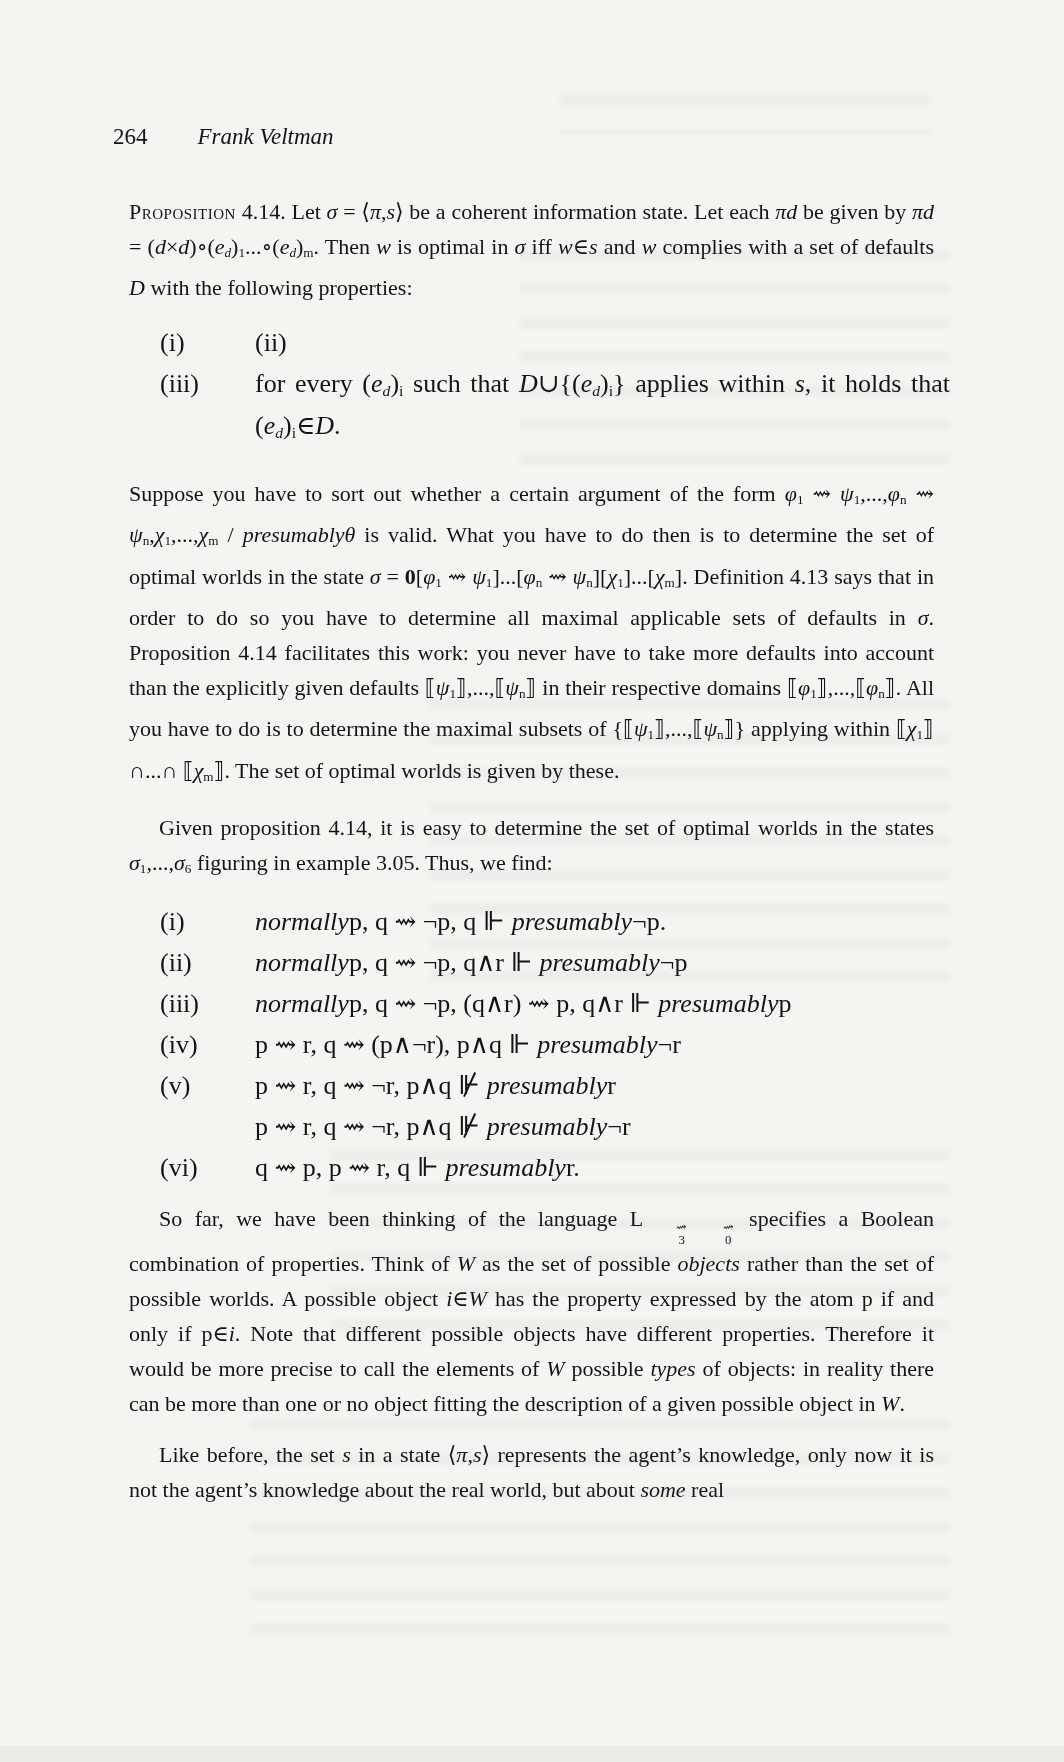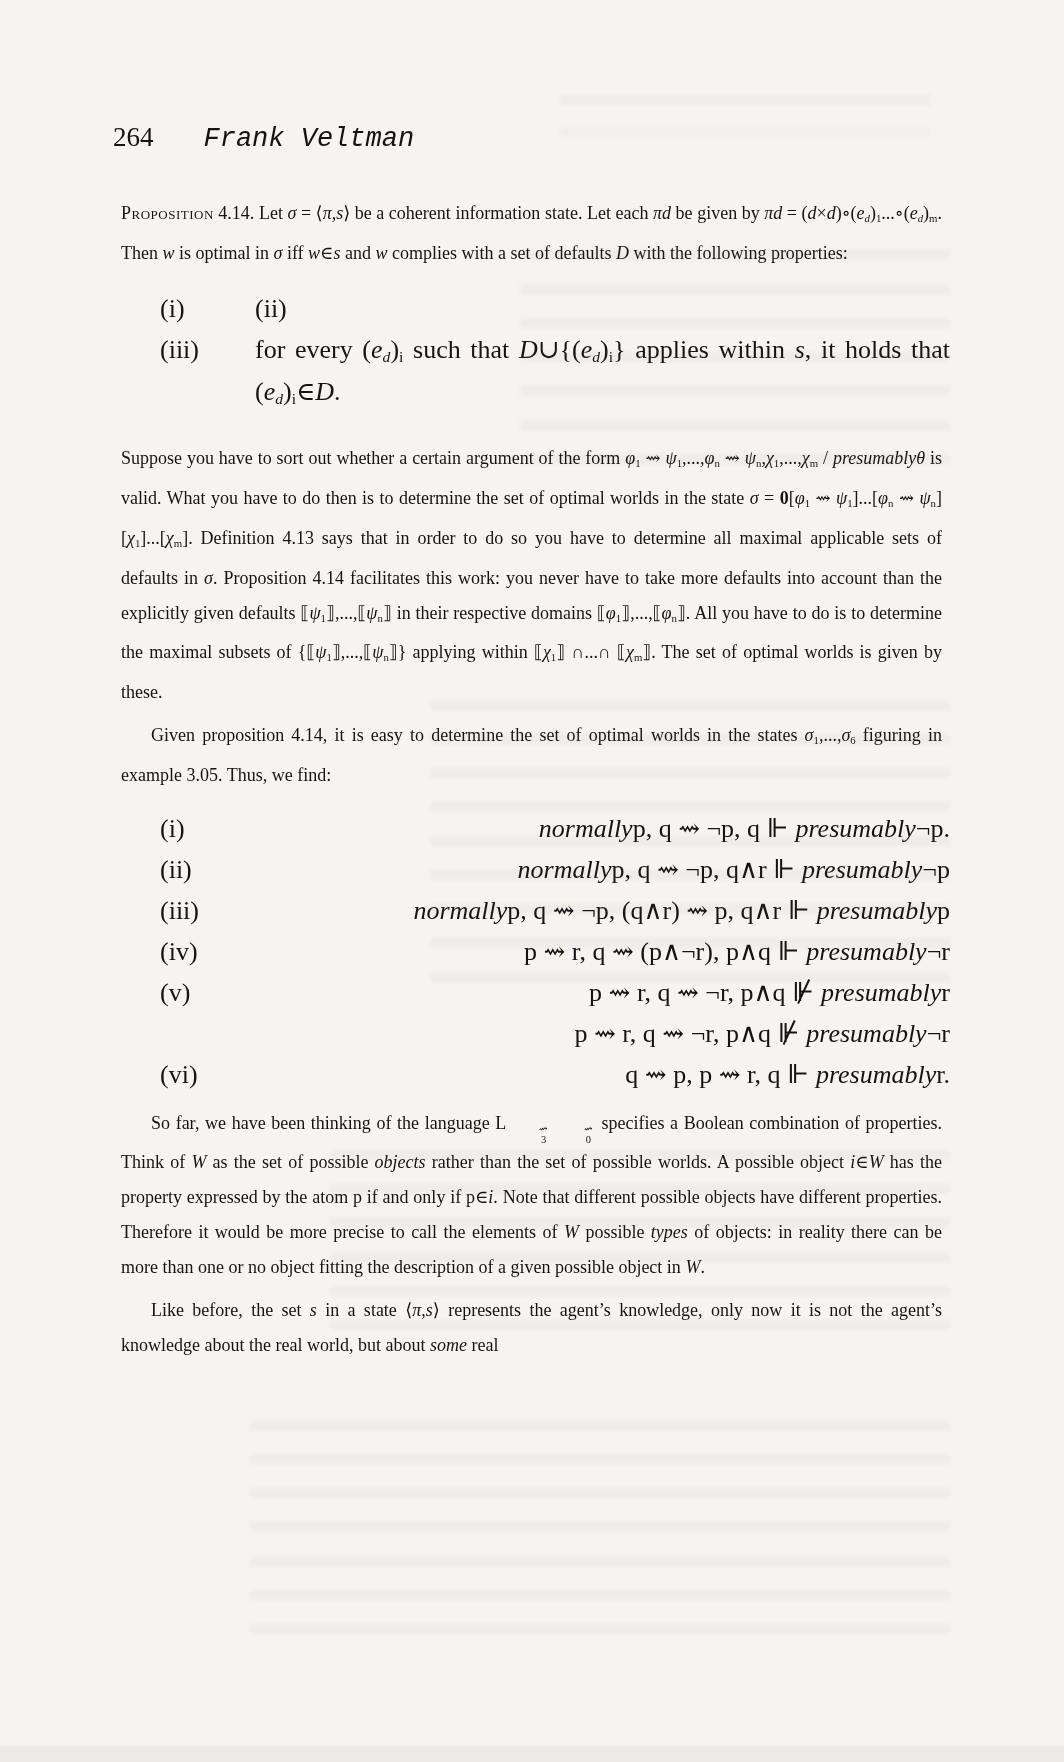--- a/index.html
+++ b/index.html
@@ -14,33 +14,33 @@
   
   .ghost { position:absolute; opacity:.05; filter:blur(2px); pointer-events:none;
            background:repeating-linear-gradient(180deg, #6b6b6b 0 10px, transparent 10px 34px); }
   .g1 { left:560px; top:95px;  width:370px; height:40px; }
   .g2 { left:520px; top:250px; width:430px; height:220px; }
   .g3 { left:430px; top:700px; width:520px; height:300px; }
   .g4 { left:330px; top:1150px; width:620px; height:180px; }
   .g5 { left:250px; top:1420px; width:700px; height:220px; }
 
   .running-head { display:flex; align-items:baseline; gap:50px;
-                  font-size:27px; line-height:34px; margin:0 0 40px 0; }
-  .running-head .author { font-style:italic;font-family:Liberation Mono, monospace; }
+                  font-size:23px; line-height:34px; margin:0 0 40px 0; }
+  .running-head .author { font-style:italic; }
 
-  .para { margin:8px; font-size:18px; line-height:35px; text-align:justify; }
+  .para { margin:16px; font-size:22px; line-height:35px; text-align:justify; }
   .para.indent { text-indent:30px; }
   .prop { margin-bottom:0; }
 
   .vlist { display:grid; grid-template-columns:95px 1fr; row-gap:6px;
            font-size:26px; line-height:35px; }
   .list1 { margin:20px 0 26px 47px; }
   .list2 { margin:18px 0 14px 47px; }
   .list1 .li-body { text-align:justify; }
-  .list2 .li-body { text-align:right; }
+  .list2 .li-body { text-align:left; }
   .li-label { text-align:left; }
 
   .section-heading { font-size:27px; line-height:32px; font-weight:bold;
                      margin:16px 0 34px 0; }
   .sec-num { margin-right:22px; }
 
   
   .rn  { font-style:normal; }
   .ri  { font-style:italic; }
   .rb  { font-weight:bold; }

